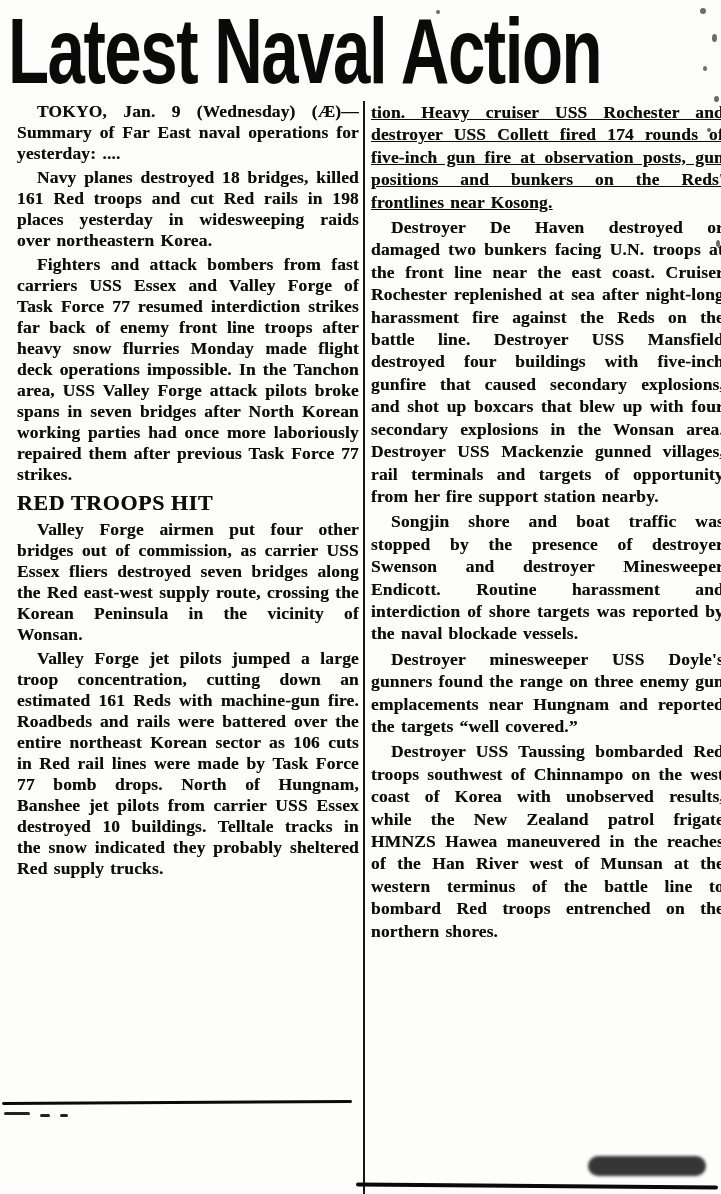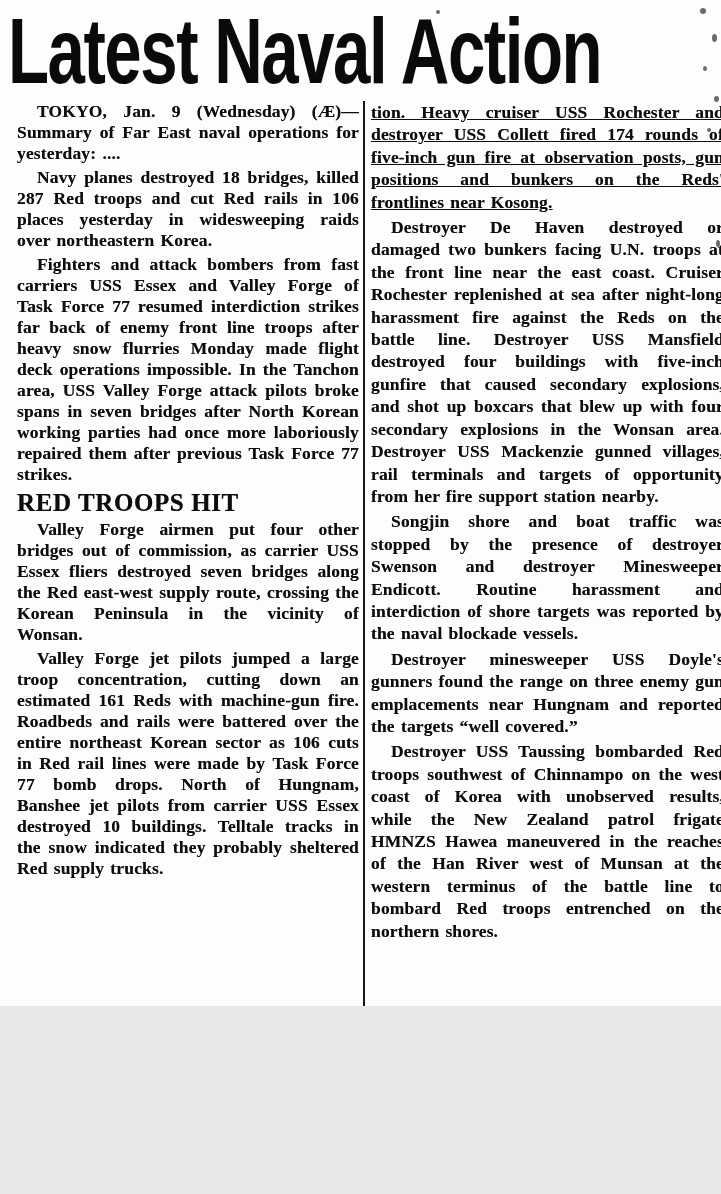--- a/index.html
+++ b/index.html
@@ -1,19 +1,19 @@
 <!DOCTYPE html>
 <html style="--ink: #0d0d0d; --paper: #fdfdfc;"><head>
 <meta charset="utf-8">
 <style>
   :root { --ink:#0d0d0d; --paper:#fdfdfc; }
   * { margin:0; padding:0; box-sizing:border-box; }
   html,body { background:#e8e8e8; }
   .page {
-    position:relative; width:721px; height:1006px;
+    position:relative; width:721px; height:1194px;
     background:var(--paper); overflow:hidden;
     font-family:"Liberation Serif", serif; color:var(--ink);
   }
   .headline {
     position:absolute; top:2px; left:8px; height:98px;
     font-family:"Liberation Sans", sans-serif; font-weight:bold;
     font-size:92px; line-height:98px; letter-spacing:-2px;
     white-space:nowrap; transform:scaleX(0.73); transform-origin:0 50%;
     color:#0a0a0a;
   }
@@ -27,21 +27,21 @@
   .divider { width:2px; background:#161616; margin:0 1px; }
   .para {
     font-weight:bold; font-size:17.5px; line-height:21px;
     text-align:justify; text-indent:20px; word-spacing:1.6px;
     letter-spacing:0.15px; margin-bottom:3px;
     text-shadow:0 0 0.5px rgba(10,10,10,0.55);
   }
   .col-right .para { line-height:22.4px; }
   .para.noindent { text-indent:0;text-decoration:underline; }
   .subhead {
-    font-weight:bold; font-size:25px; line-height:22px;
+    font-weight:bold; font-size:22px; line-height:22px;
     letter-spacing:0.6px; margin:7px 0 5px 0; text-indent:0;
     text-shadow:0 0 0.6px rgba(10,10,10,0.7);
   }
   .rule { position:absolute; background:#0a0a0a; border-radius:2px; }
   .rule-left  { top:1101px; left:2px;  width:350px; height:3px; transform:rotate(-0.35deg); }
   .rule-right { top:1184px; left:356px; width:362px; height:4px; transform:rotate(0.45deg); }
   .dash { position:absolute; background:#222; height:3px; border-radius:2px; }
   .dash-a { top:1112px; left:4px;  width:26px; }
   .dash-b { top:1114px; left:40px; width:10px; }
   .dash-c { top:1114px; left:60px; width:8px;  }
@@ -54,21 +54,21 @@
 </head>
 <body>
 
 <div class="page">
 
   <h1 class="headline">Latest Naval Action</h1>
 
   <div class="article">
     <div class="col col-left">
         <p class="para">TOKYO, Jan. 9 (Wednesday) (Æ)—Summary of Far East naval operations for yesterday: ....</p>
-        <p class="para">Navy planes destroyed 18 bridges, killed 287 Red troops and cut Red rails in 106 places yesterday in widesweeping raids over northeastern Korea.</p>
+        <p class="para">Navy planes destroyed 18 bridges, killed 161 Red troops and cut Red rails in 198 places yesterday in widesweeping raids over northeastern Korea.</p>
         <p class="para">Fighters and attack bombers from fast carriers USS Essex and Valley Forge of Task Force 77 resumed interdiction strikes far back of enemy front line troops after heavy snow flurries Monday made flight deck operations impossible. In the Tanchon area, USS Valley Forge attack pilots broke spans in seven bridges after North Korean working parties had once more laboriously repaired them after previous Task Force 77 strikes.</p>
         <h2 class="subhead">RED TROOPS HIT</h2>
         <p class="para">Valley Forge airmen put four other bridges out of commission, as carrier USS Essex fliers destroyed seven bridges along the Red east-west supply route, crossing the Korean Peninsula in the vicinity of Wonsan.</p>
         <p class="para">Valley Forge jet pilots jumped a large troop concentration, cutting down an estimated 161 Reds with machine-gun fire. Roadbeds and rails were battered over the entire northeast Korean sector as 106 cuts in Red rail lines were made by Task Force 77 bomb drops. North of Hungnam, Banshee jet pilots from carrier USS Essex destroyed 10 buildings. Telltale tracks in the snow indicated they probably sheltered Red supply trucks.</p>
       </div>
     <div class="divider"></div>
     <div class="col col-right">
         <p class="para noindent">tion. Heavy cruiser USS Rochester and destroyer USS Collett fired 174 rounds of five-inch gun fire at observation posts, gun positions and bunkers on the Reds' frontlines near Kosong.</p>
         <p class="para">Destroyer De Haven destroyed or damaged two bunkers facing U.N. troops at the front line near the east coast. Cruiser Rochester replenished at sea after night-long harassment fire against the Reds on the battle line. Destroyer USS Mansfield destroyed four buildings with five-inch gunfire that caused secondary explosions, and shot up boxcars that blew up with four secondary explosions in the Wonsan area. Destroyer USS Mackenzie gunned villages, rail terminals and targets of opportunity from her fire support station nearby.</p>
         <p class="para">Songjin shore and boat traffic was stopped by the presence of destroyer Swenson and destroyer Minesweeper Endicott. Routine harassment and interdiction of shore targets was reported by the naval blockade vessels.</p>

